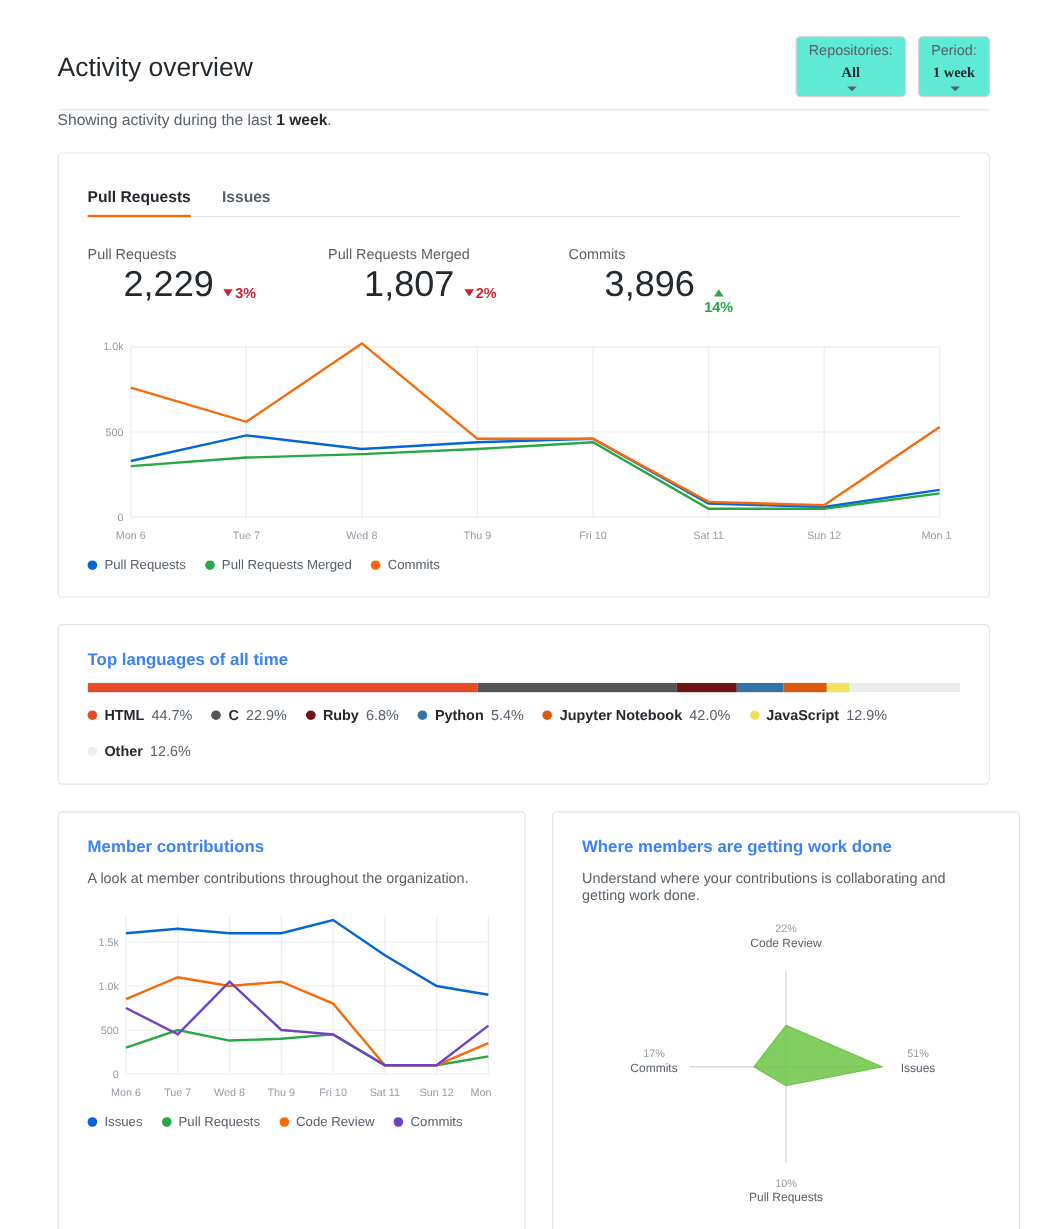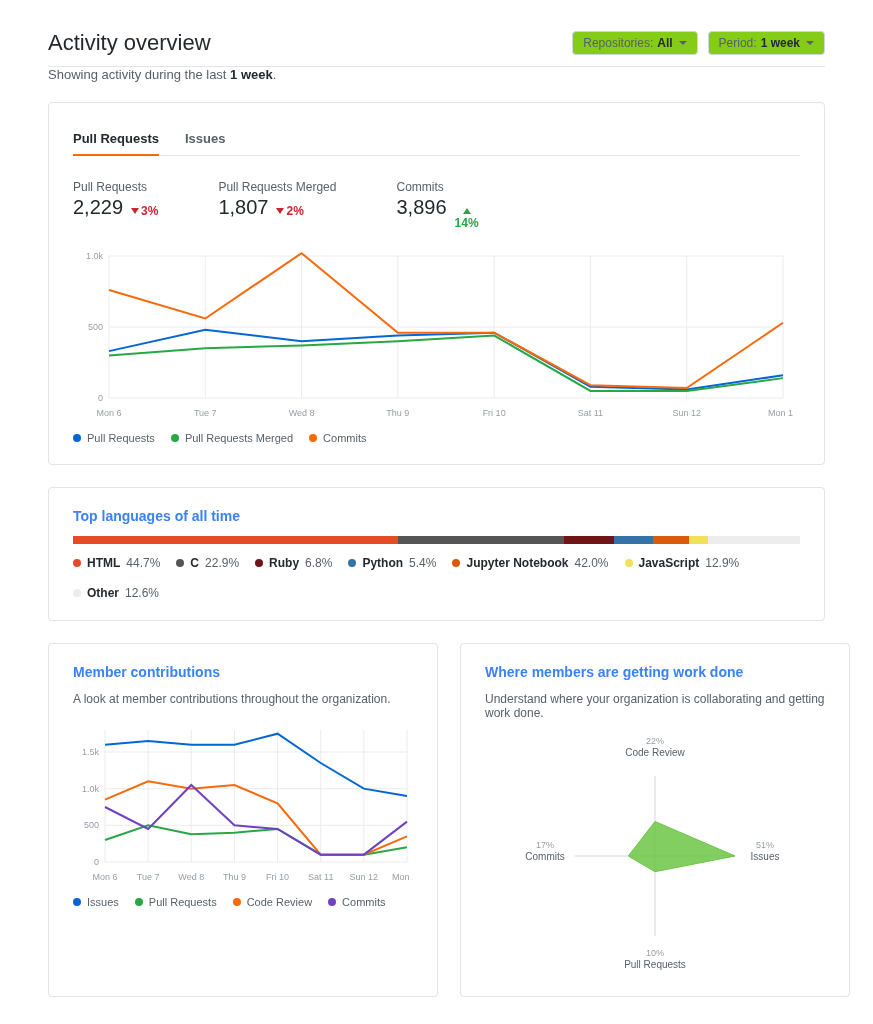--- a/index.html
+++ b/index.html
@@ -18,31 +18,32 @@
   padding-bottom: 10px;
 }
 .header h1 {
   font-size: 22px;
   font-weight: 400;
   color: #24292e;
 }
 .header-controls { display: flex; gap: 10px; }
 .btn {
   border: 1px solid #d1d5da;
-  background: #84cc16;
+  background: #5eead4;
   border-radius: 4px;
   padding: 4px 10px;
   font-size: 12px;
   color: #586069;
   display: inline-flex;
   align-items: center;
   gap: 4px;
   cursor: pointer;
-}
-.btn b { color: #24292e; font-weight: 600; }
+  flex-direction: column;
+}
+.btn b { color: #24292e; font-weight: 600; font-family: Liberation Serif, serif; }
 .caret {
   display: inline-block;
   width: 0; height: 0;
   border-left: 4px solid transparent;
   border-right: 4px solid transparent;
   border-top: 4px solid #586069;
   margin-left: 2px;
 }
 .subtitle { font-size: 13px; color: #586069; margin-bottom: 20px; }
 .subtitle b { color: #24292e; font-weight: 600; }
@@ -69,21 +70,21 @@
 }
 .tab.active {
   color: #24292e;
   border-bottom: 2px solid #f66a0a;
   margin-bottom: -1px;
 }
 
 .metrics { display: flex; gap: 60px; padding: 4px 0 18px 0; }
 .metric-label { font-size: 12px; color: #586069; margin-bottom: 2px; }
 .metric-value-row { display: flex; align-items: baseline; gap: 8px; }
-.metric-value { font-size: 20px; font-weight: 400; color: #24292e; }
+.metric-value { font-size: 30px; font-weight: 400; color: #24292e; margin-left: 30px; }
 .trend { font-size: 12px; font-weight: 600; display: inline-flex; align-items: center; gap: 2px; }
 .trend.down { color: #cb2431; }
 .trend.up { color: #28a745; flex-direction: column; }
 .arrow-up, .arrow-down {
   display: inline-block;
   width: 0; height: 0;
   border-left: 4px solid transparent;
   border-right: 4px solid transparent;
 }
 .arrow-down { border-top: 6px solid #cb2431; }
@@ -321,21 +322,21 @@
           <span>Code Review</span>
         </span>
         <span class="legend-item">
           <span class="dot" style="background:#6f42c1"></span>
           <span>Commits</span>
         </span>
       </div>
   </div>
   <div class="panel">
     <div class="section-title">Where members are getting work done</div>
-    <div class="panel-sub">Understand where your organization is collaborating and getting work done.</div>
+    <div class="panel-sub">Understand where your contributions is collaborating and getting work done.</div>
     <svg id="radar-chart" width="340" height="240" viewBox="0 0 340 240">
         <line stroke="#d1d5da" stroke-width="1" x1="170" y1="120" x2="170" y2="40"></line>
         <line stroke="#d1d5da" stroke-width="1" x1="170" y1="120" x2="250" y2="120"></line>
         <line stroke="#d1d5da" stroke-width="1" x1="170" y1="120" x2="170" y2="200"></line>
         <line stroke="#d1d5da" stroke-width="1" x1="170" y1="120" x2="90" y2="120.00000000000001"></line>
         <polygon points="170,85.49019607843137 250,120 170,135.68627450980392 143.33333333333334,120 " fill="#6cc644" fill-opacity="0.85" stroke="#6cc644"></polygon>
         <text class="radar-pct" x="170" y="8" text-anchor="middle">22%</text>
         <text class="radar-label" x="170" y="20" text-anchor="middle">Code Review</text>
         <text class="radar-pct" x="280" y="112" text-anchor="start">51%</text>
         <text class="radar-label" x="280" y="124" text-anchor="start">Issues</text>

